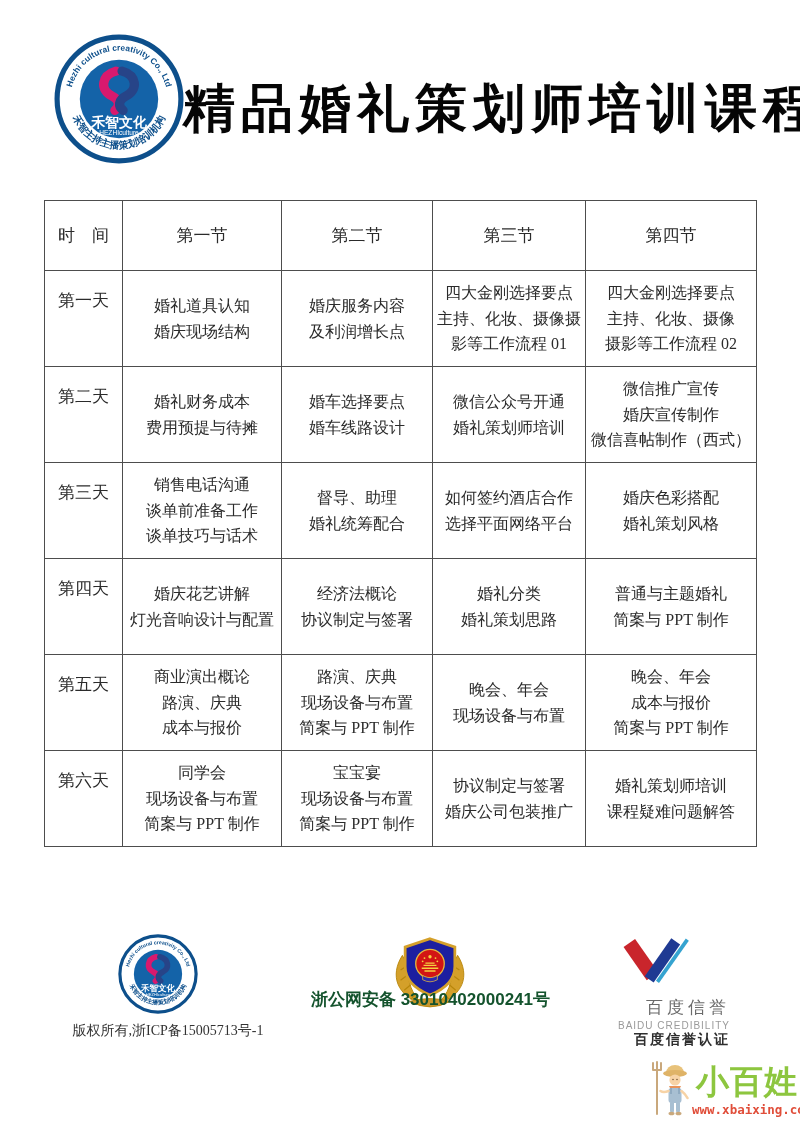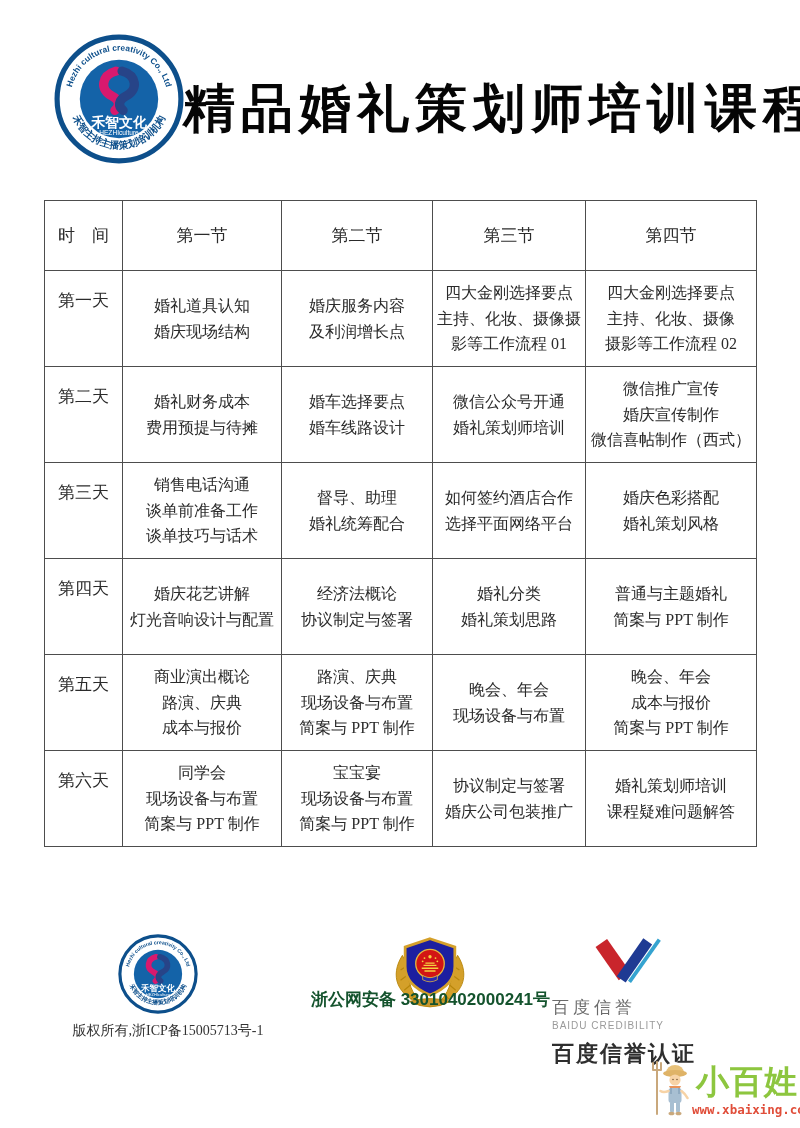--- a/index.html
+++ b/index.html
@@ -36,27 +36,27 @@
   .copyright-text{
     position:absolute;left:62px;top:1022px;width:212px;text-align:center;
     font-family:Liberation Serif, serif;font-size:14px;color:#333;
   }
   .police-badge{position:absolute;left:384px;top:928px;width:92px;height:86px;}
   .police-text{
     position:absolute;left:310px;top:988px;width:240px;text-align:right;
     font-family:"Liberation Sans","DejaVu Sans",sans-serif;font-size:17px;font-weight:bold;color:#14532d;
   }
   .baidu-block{
-    position:absolute;left:552px;top:938px;width:150px;text-align:left;
+    position:absolute;left:580px;top:938px;width:150px;text-align:right;
     font-family:"Liberation Sans","DejaVu Sans",sans-serif;
   }
   .baidu-logo{width:76px;height:58px;display:block;margin:0 auto;}
   .baidu-name{font-size:17px;color:#6b6b6b;letter-spacing:4px;margin-top:0px;}
   .baidu-name-en{font-size:10px;color:#9a9a9a;letter-spacing:1px;margin-top:1px;}
-  .baidu-cert{font-size:22px;font-weight:bold;color:#2e2e2e;letter-spacing:2px;margin-top:8px;}
+  .baidu-cert{font-size:14px;font-weight:bold;color:#2e2e2e;letter-spacing:2px;}
   
   .watermark{position:absolute;left:650px;top:1058px;width:150px;height:66px;}
   .farmer-icon{position:absolute;left:0px;top:2px;width:44px;height:58px;}
   .wm-brand{
     position:absolute;left:46px;top:2px;width:104px;
     font-family:"DejaVu Sans","Liberation Sans",sans-serif;
     font-size:33px;font-weight:bold;color:#8dc63f;letter-spacing:1px;white-space:nowrap;
   }
   .wm-url{
     position:absolute;left:42px;top:44px;width:108px;

